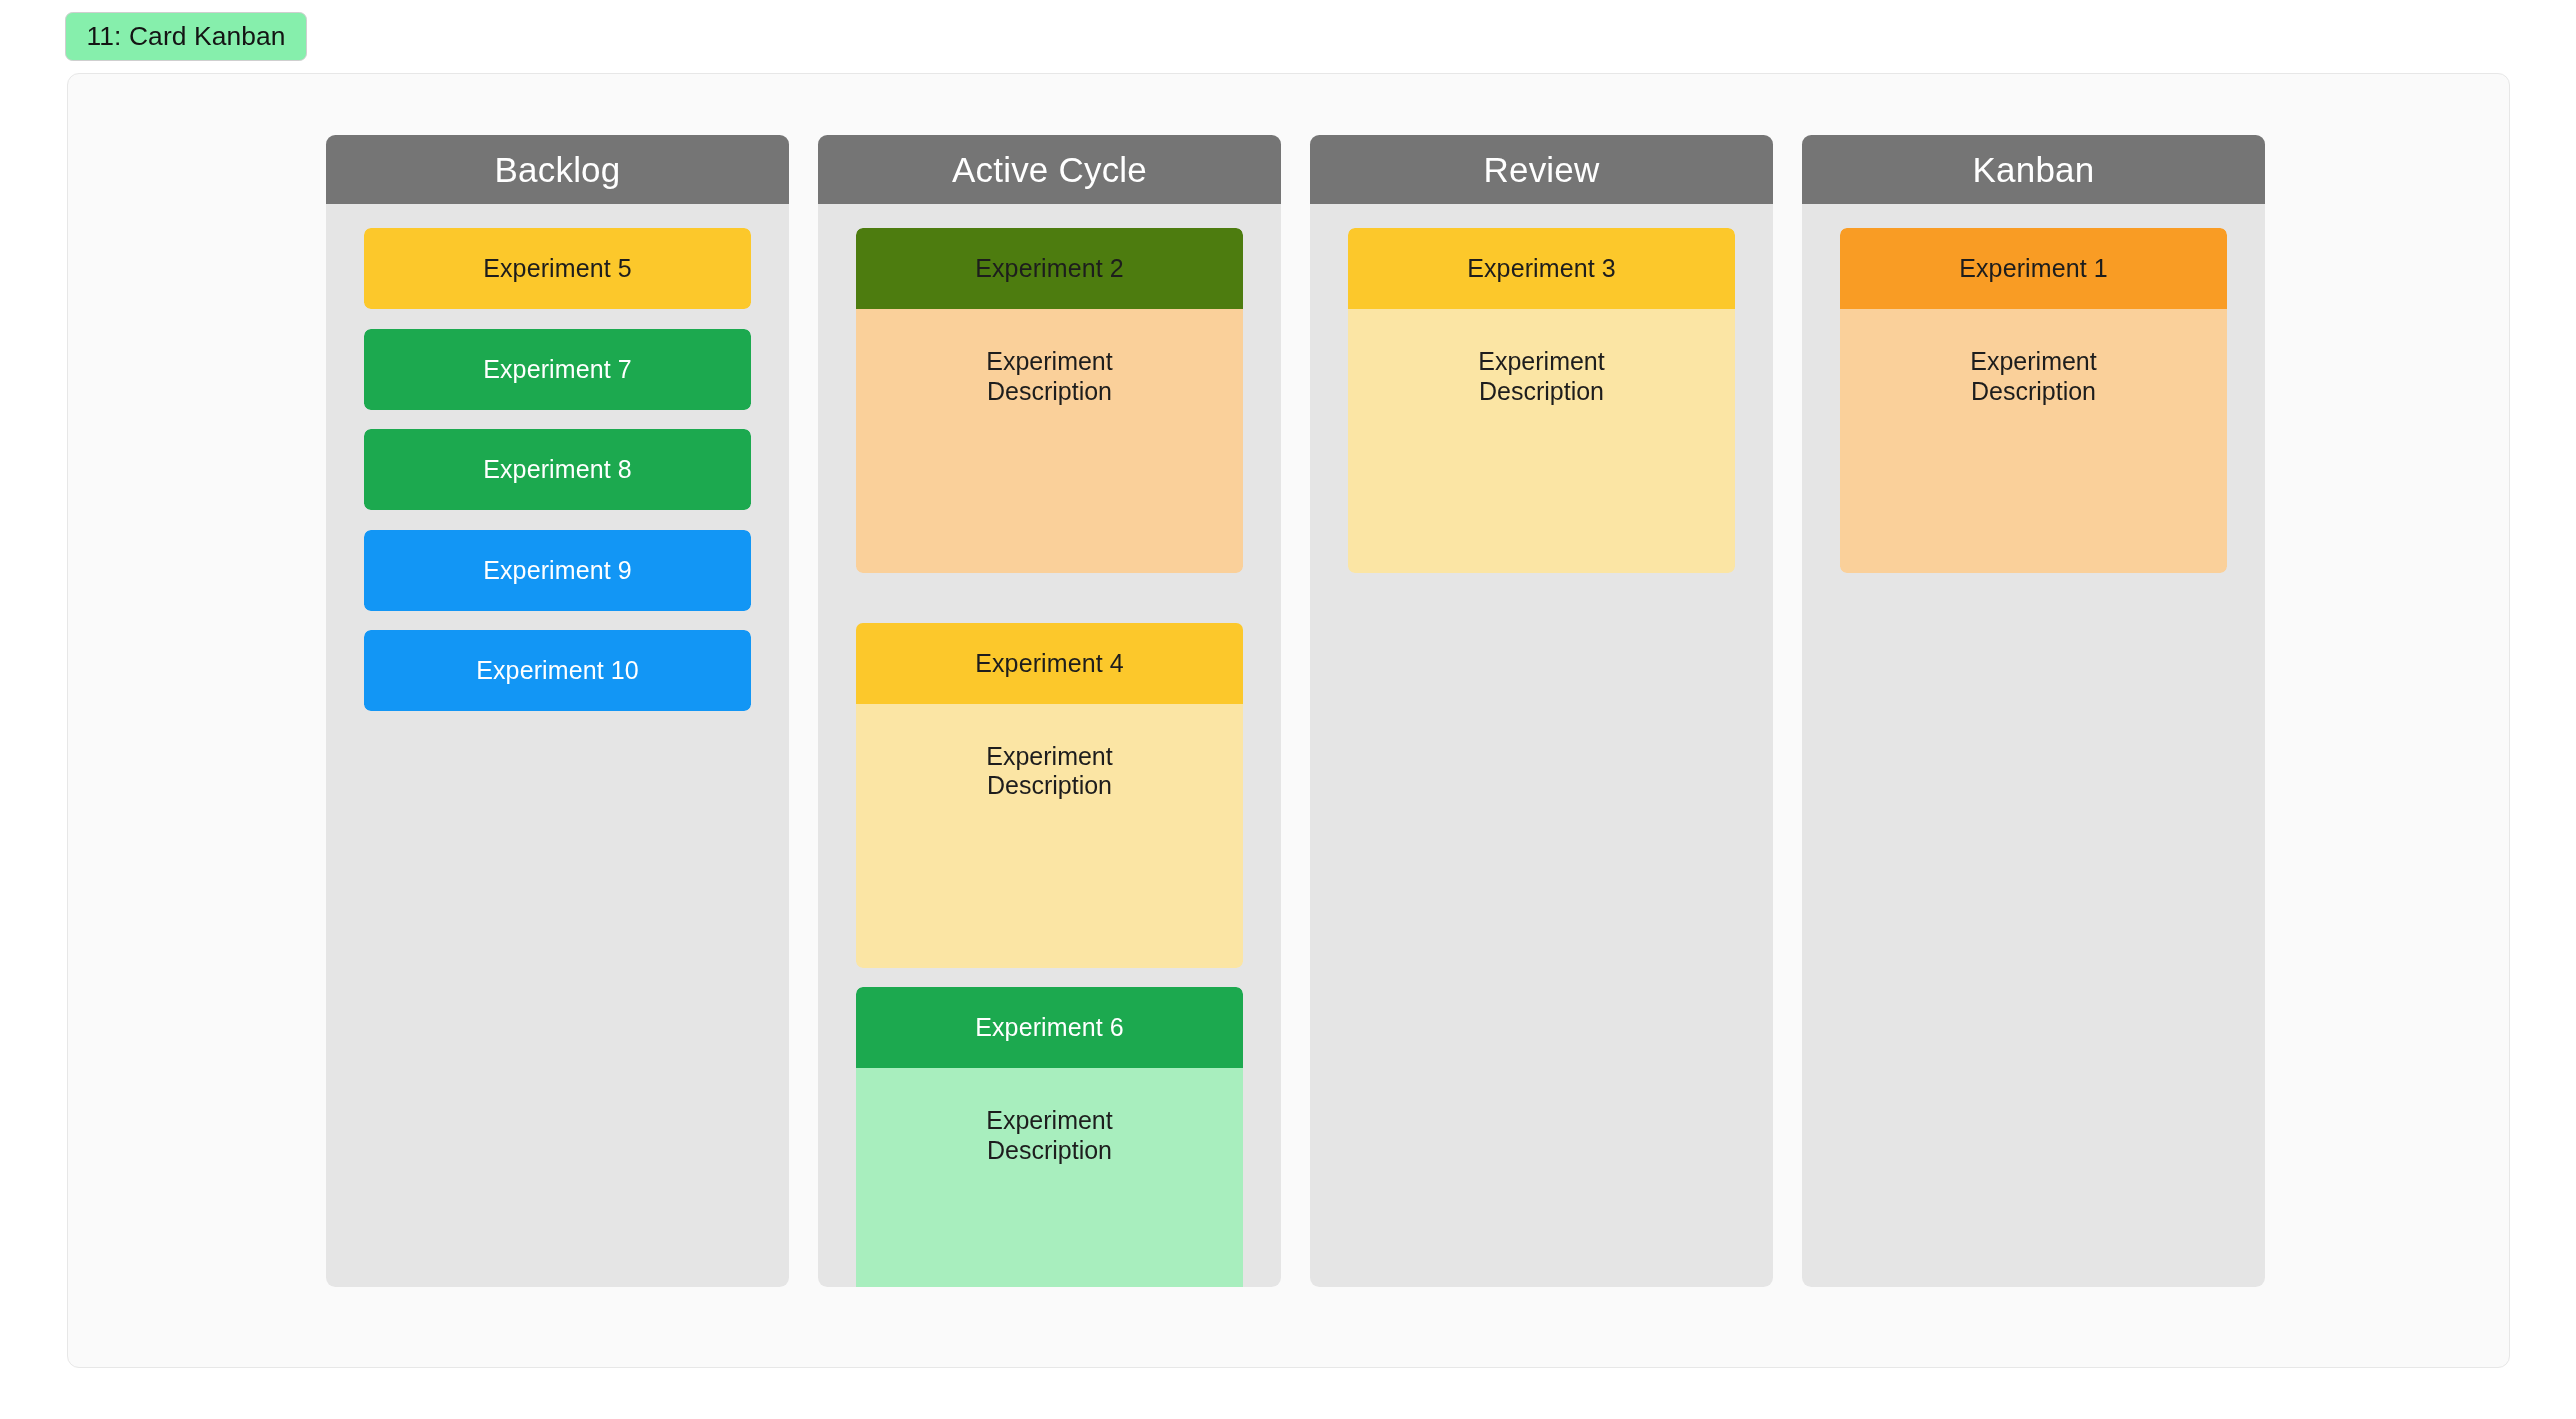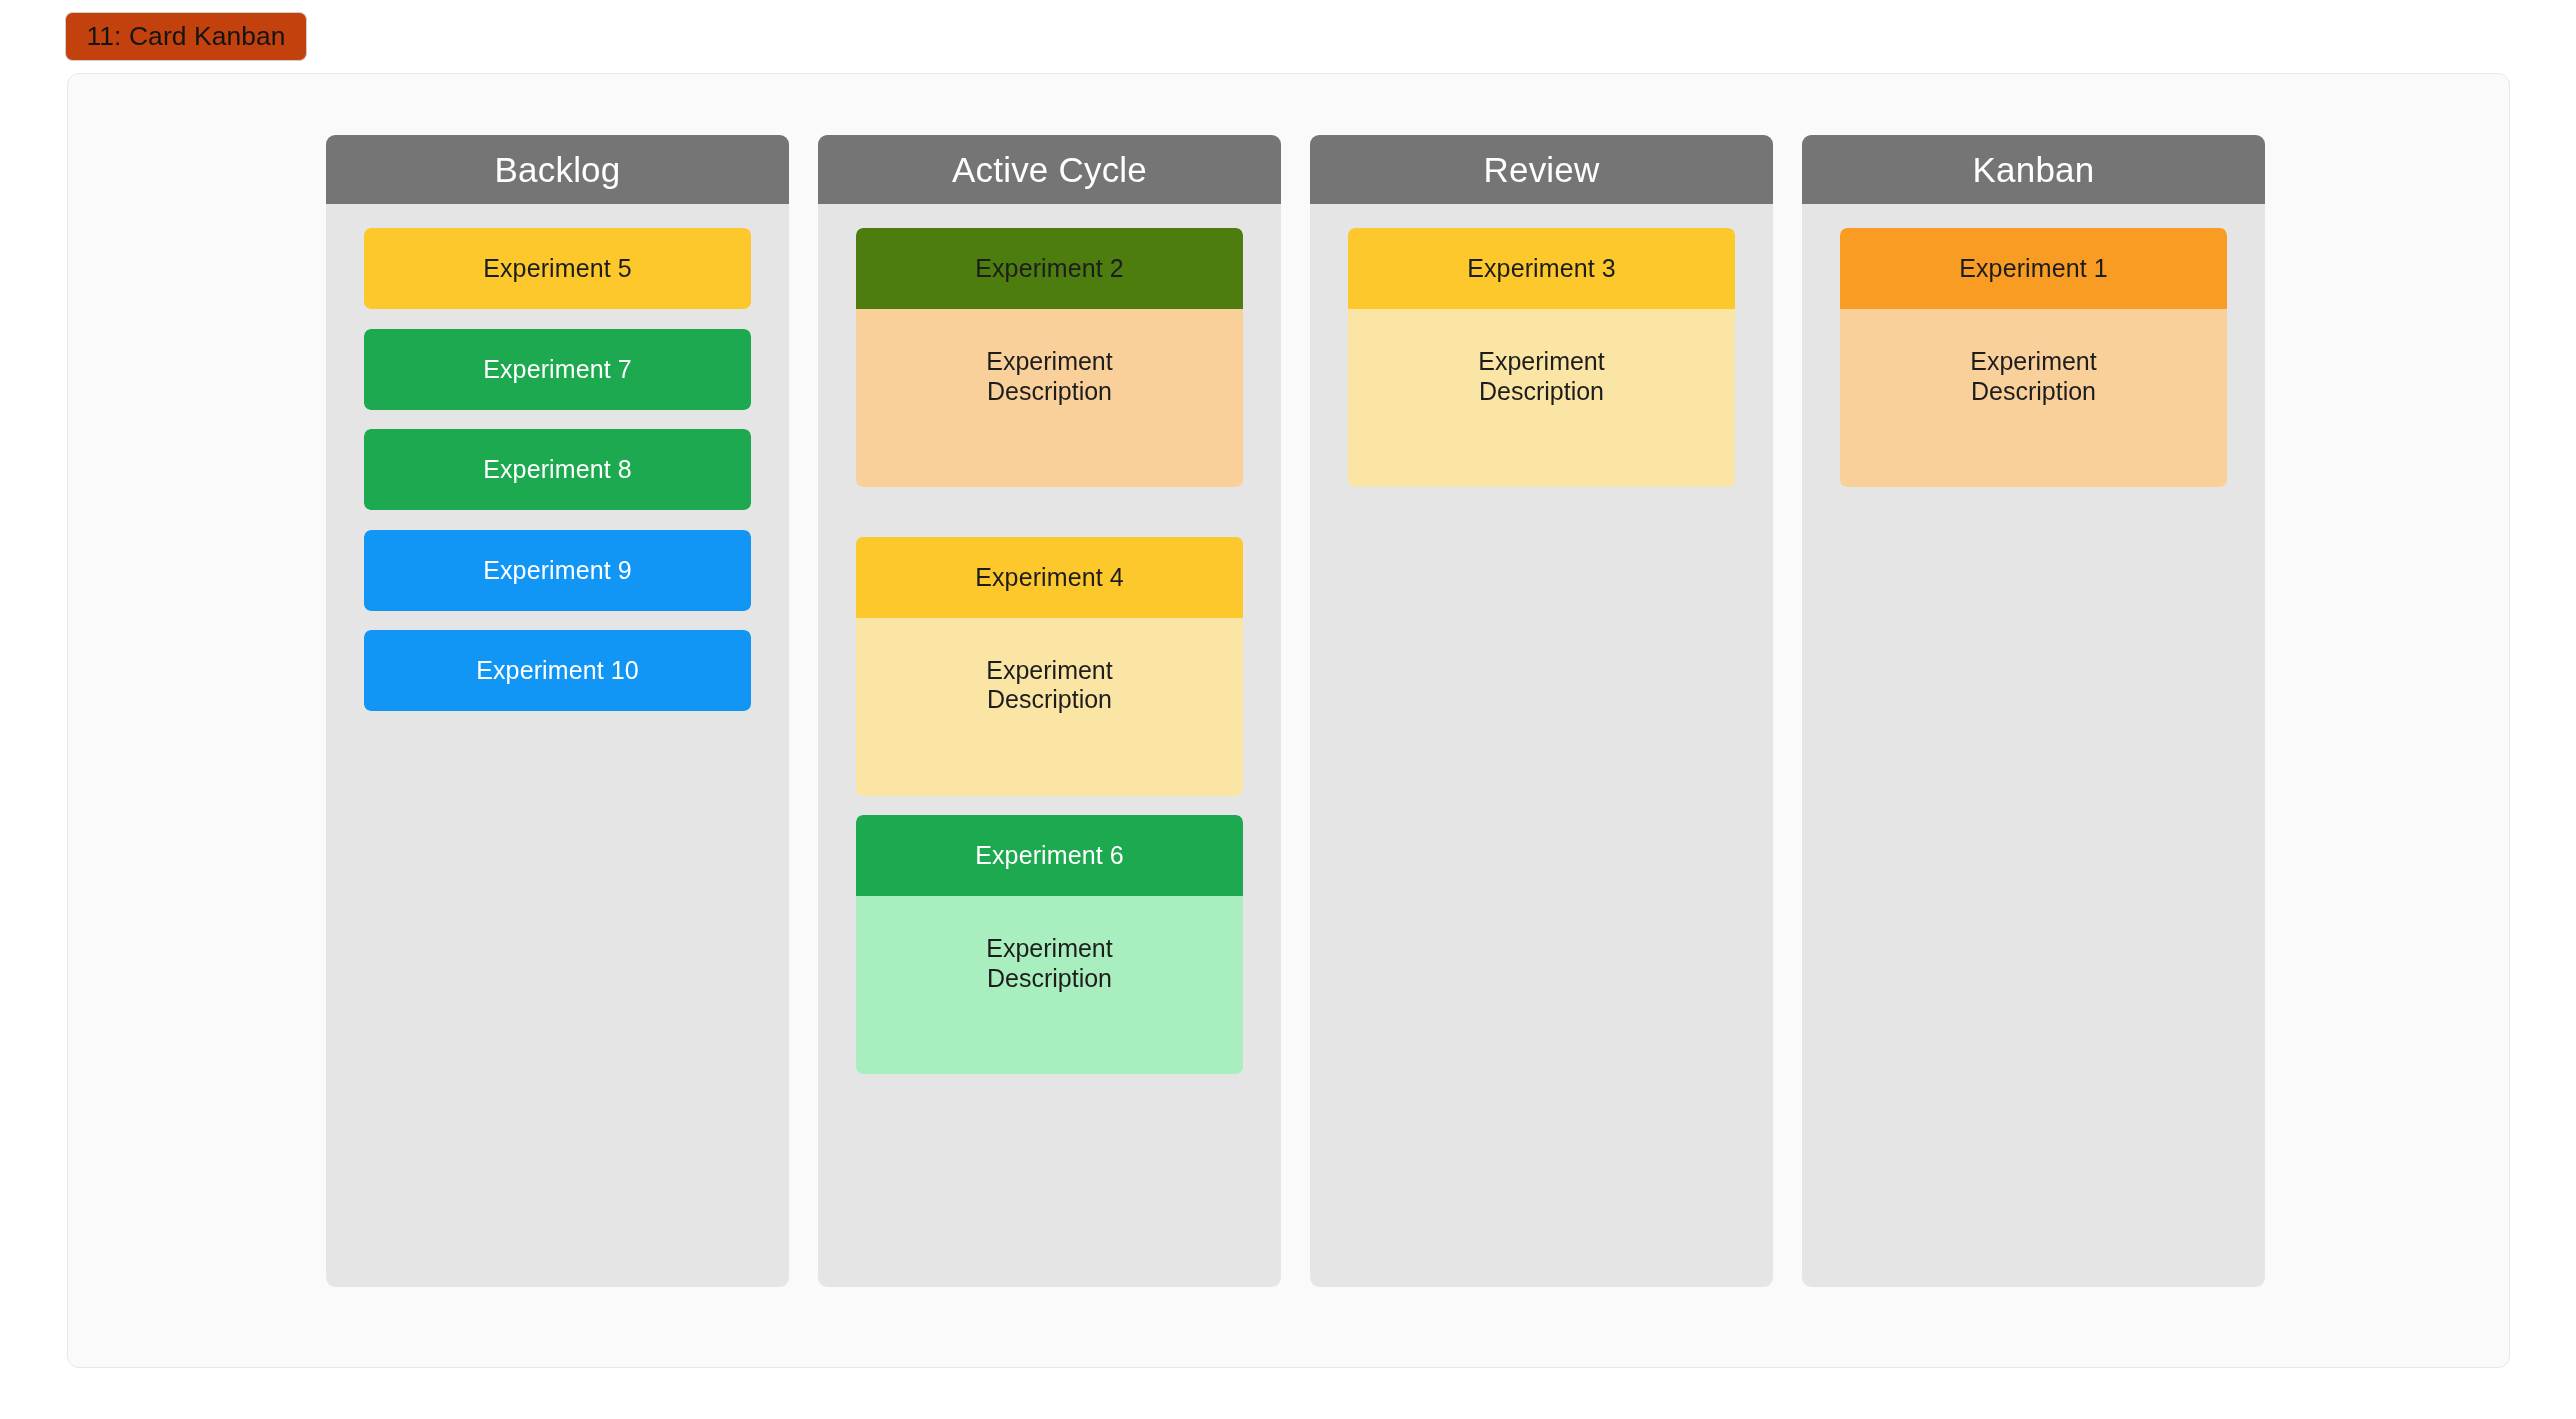--- a/index.html
+++ b/index.html
@@ -21,21 +21,21 @@
   
   .title-badge {
     position: absolute;
     left: 65px;
     top: 12px;
     height: 49px;
     box-sizing: border-box;
     display: flex;
     align-items: center;
     padding: 0 20.5px;
-    background: #c2410c;
+    background: #86efac;
     border: 0.9px solid #cfcfcf;
     border-radius: 7.7px;
     font-size: 26.4px;
     color: #141414;
     white-space: nowrap;
     letter-spacing: 0.1px;
   }
 
   
   .board-frame {
@@ -113,21 +113,21 @@
     text-align: center;
     letter-spacing: 0.1px;
   }
 
   .card.has-body .card-header {
     border-radius: 6.8px 6.8px 0 0;
   }
 
   .card-body {
     flex: 0 0 auto;
-    height: 178px;
+    height: 264px;
     display: flex;
     align-items: flex-start;
     justify-content: center;
     padding-top: 38px;
     box-sizing: border-box;
     border-radius: 0 0 6.8px 6.8px;
     font-size: 25px;
     color: #1d1d1d;
     line-height: 1.18;
     text-align: center;

